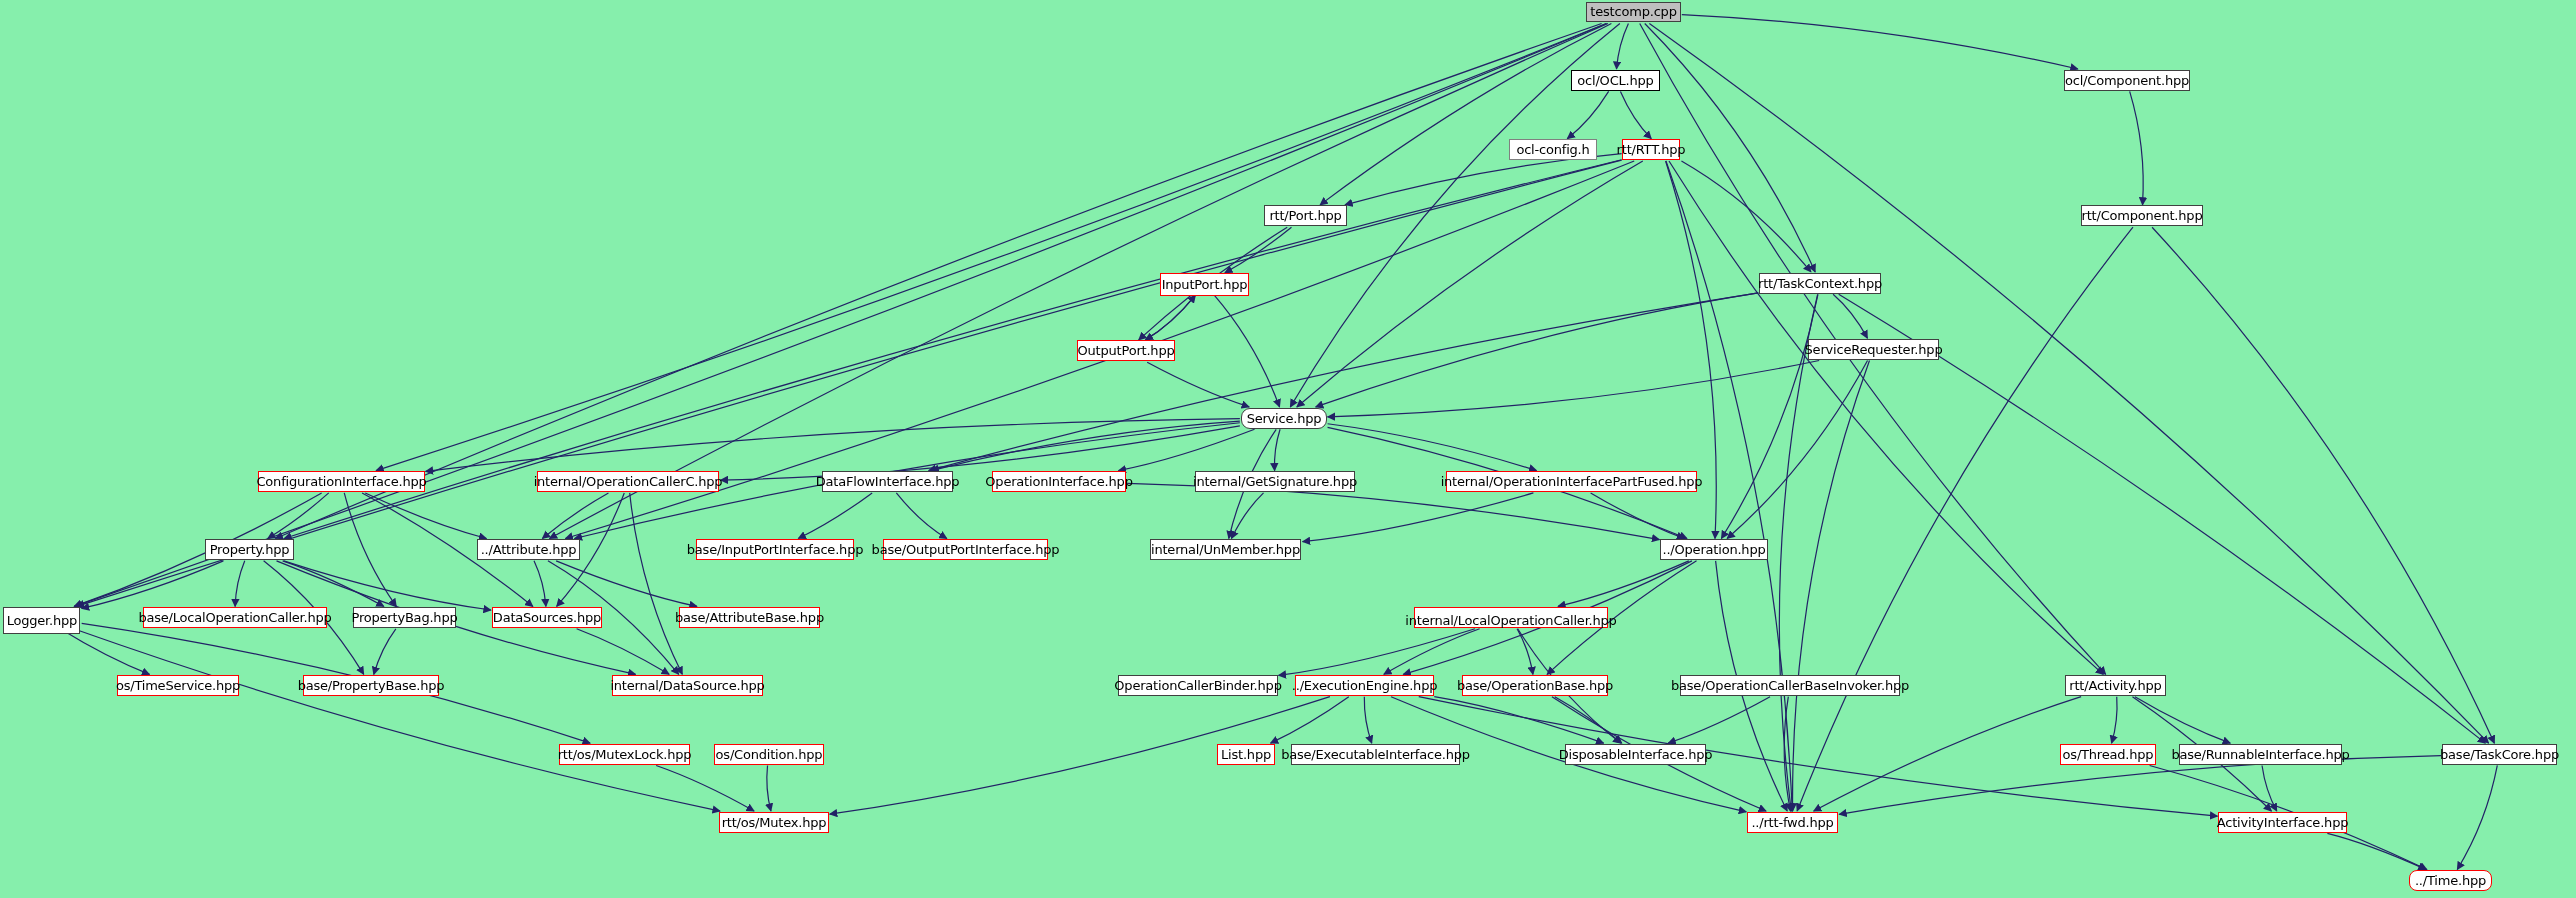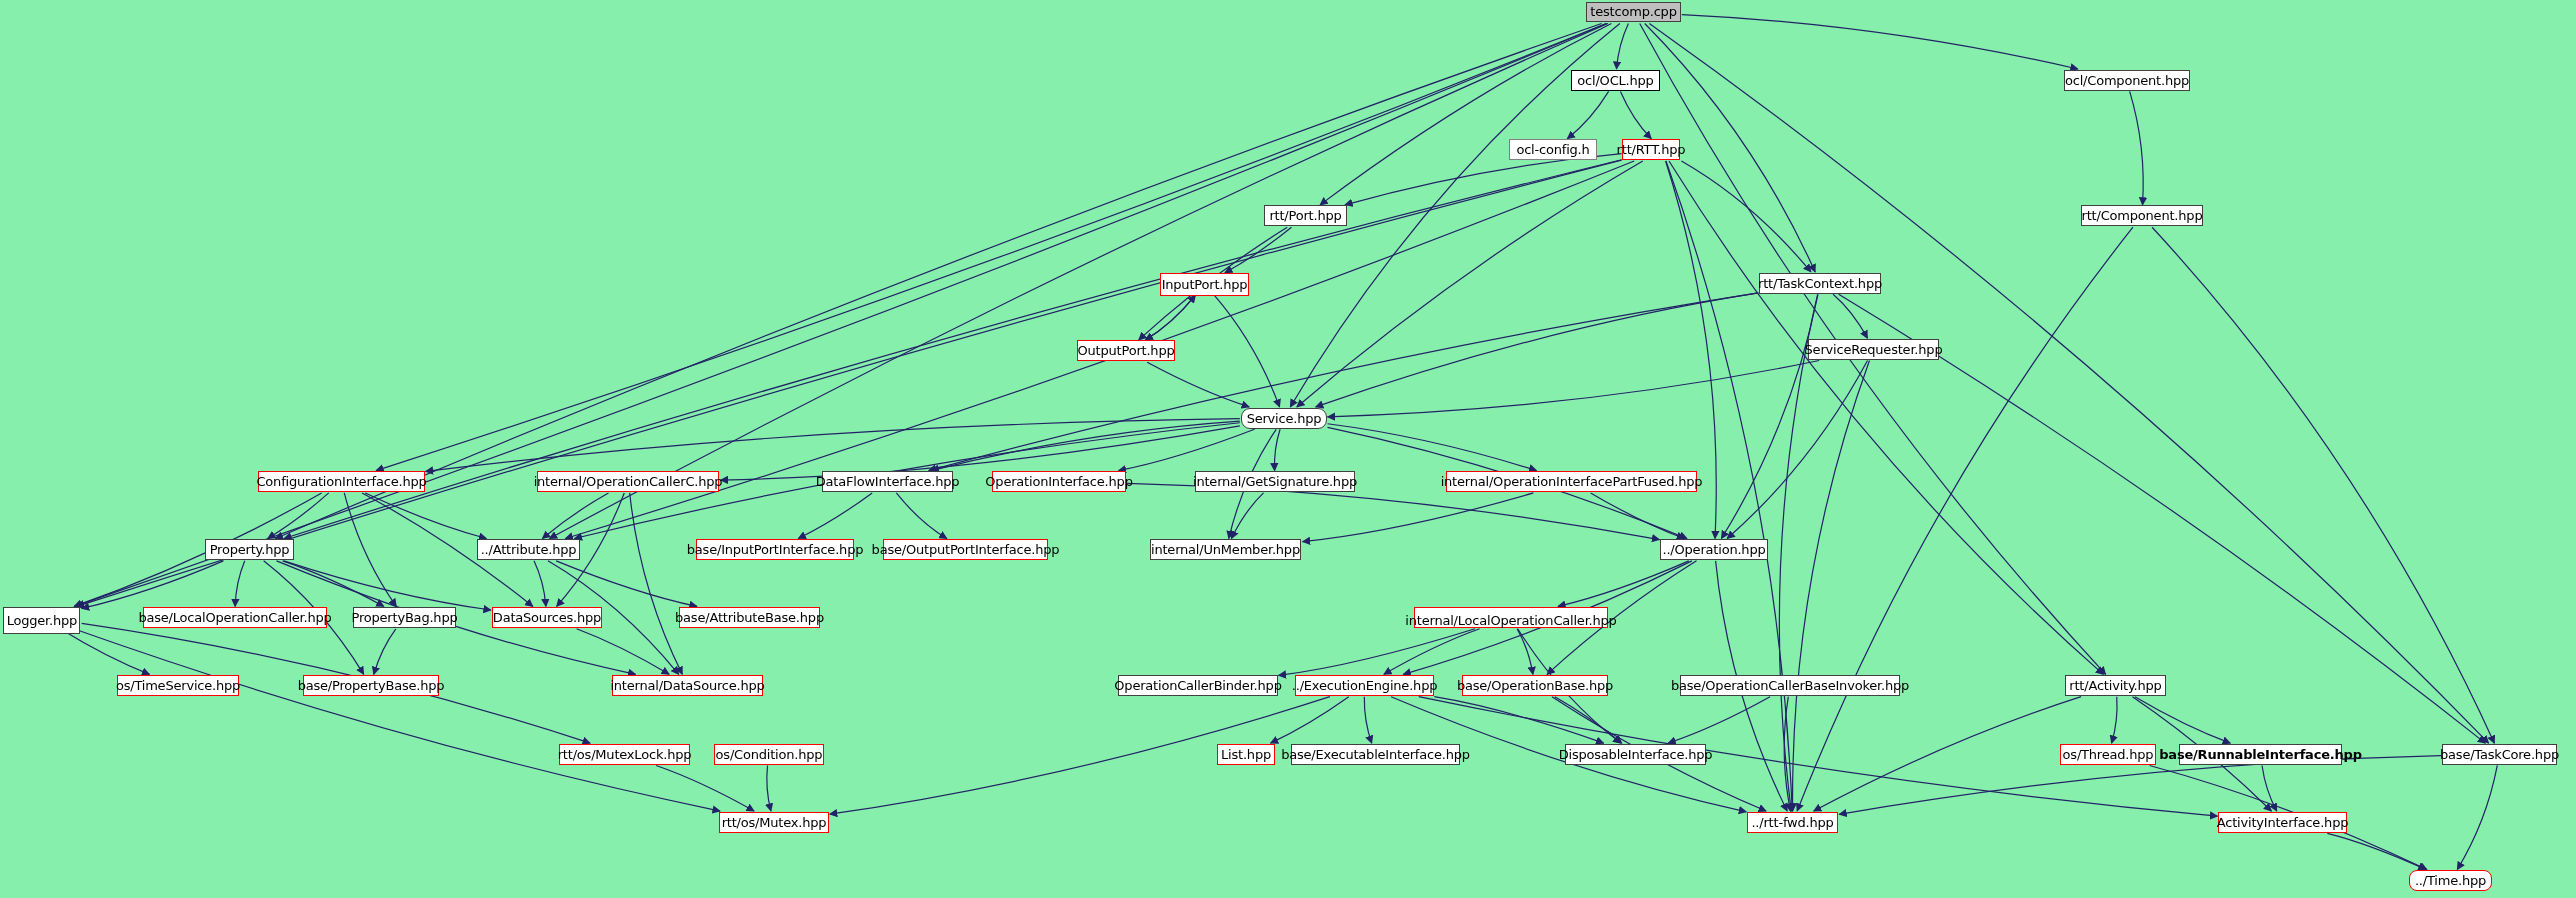--- a/index.html
+++ b/index.html
@@ -278,21 +278,21 @@
       </div>
       <div class="node dark" style="left: 1291px; top: 744px; width: 169px; height: 20.6px;">
         <span class="lbl">base/ExecutableInterface.hpp</span>
       </div>
       <div class="node dark" style="left: 1565px; top: 744px; width: 141px; height: 20.6px;">
         <span class="lbl">DisposableInterface.hpp</span>
       </div>
       <div class="node red" style="left: 2060px; top: 744px; width: 96px; height: 20.6px;">
         <span class="lbl">os/Thread.hpp</span>
       </div>
-      <div class="node dark" style="left: 2179px; top: 744px; width: 163px; height: 20.6px; font-weight: bold;">
+      <div class="node dark" style="left: 2179px; top: 744px; width: 163px; height: 20.6px;">
         <span class="lbl">base/RunnableInterface.hpp</span>
       </div>
       <div class="node dark" style="left: 2442px; top: 744px; width: 115px; height: 20.6px;">
         <span class="lbl">base/TaskCore.hpp</span>
       </div>
       <div class="node red" style="left: 719px; top: 812px; width: 110px; height: 20.6px;">
         <span class="lbl">rtt/os/Mutex.hpp</span>
       </div>
       <div class="node red" style="left: 1747px; top: 812px; width: 91px; height: 20.6px;">
         <span class="lbl">../rtt-fwd.hpp</span>

